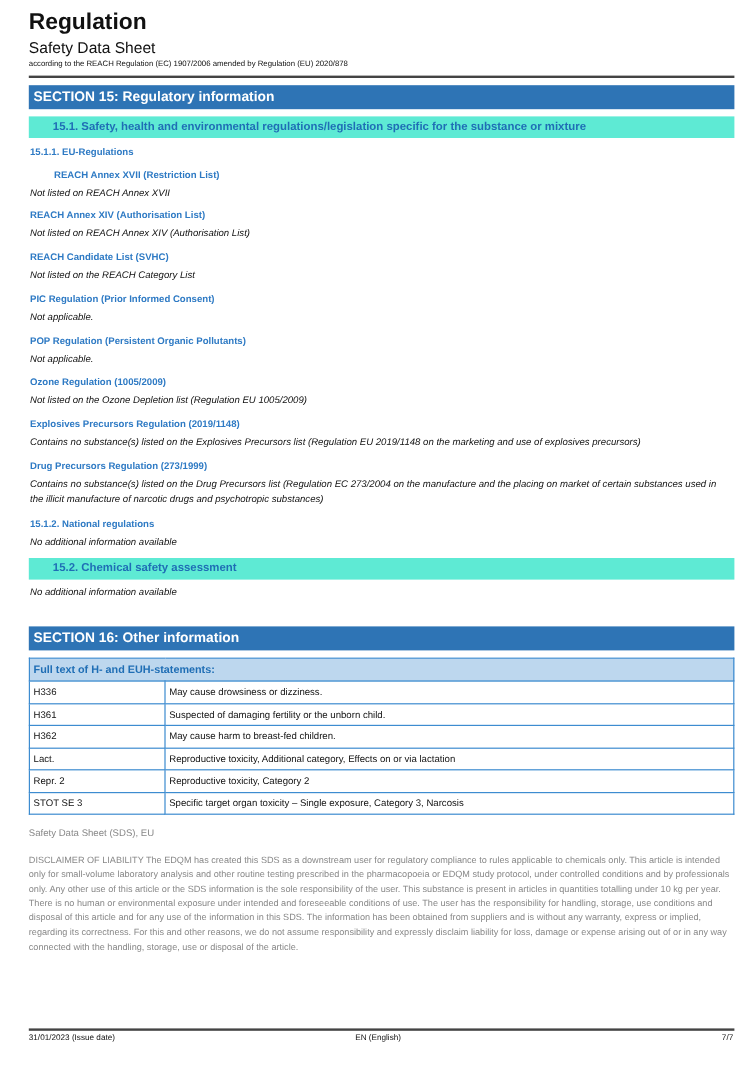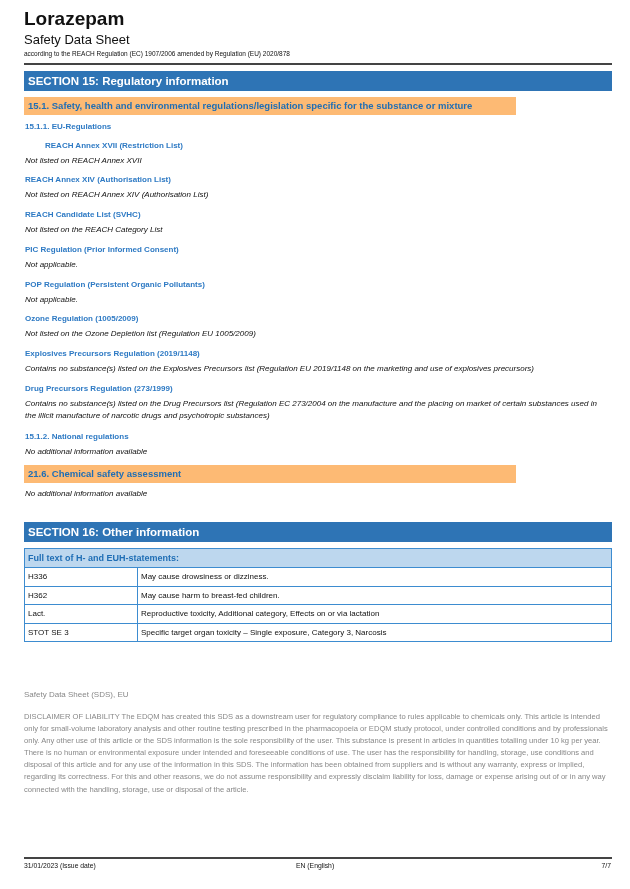--- a/index.html
+++ b/index.html
@@ -2,36 +2,36 @@
 <html><head>
 <meta charset="utf-8">
 <style>
   html, body { margin: 0; padding: 0; background: #ffffff; }
   body { width: 630px; height: 889px; position: relative; overflow: hidden; font-family: "Liberation Sans", sans-serif; color: #111; }
   .title { position: absolute; left: 24px; top: 8px; font-size: 19px; font-weight: bold; color: #111; }
   .subtitle { position: absolute; left: 24px; top: 32px; font-size: 13px; color: #111; }
   .reg-note { position: absolute; left: 24px; top: 50px; font-size: 6.5px; color: #111; }
   .header-rule { position: absolute; left: 24px; top: 63px; width: 588px; height: 2px; background: #444; }
   .section-bar { position: absolute; left: 24px; width: 588px; height: 20px; background: #2e74b5; color: #fff; font-weight: bold; font-size: 11.5px; line-height: 20px; padding-left: 4px; box-sizing: border-box; }
-  .sub-bar { position: absolute; left: 24px; width: 492px; height: 18px; background: #fdba74; color: #1f6eb5; font-weight: bold; font-size: 9.5px; line-height: 18px; padding-left: 4px; box-sizing: border-box; }
+  .sub-bar { position: absolute; left: 24px; width: 588px; height: 18px; background: #5eead4; color: #1f6eb5; font-weight: bold; font-size: 9.5px; line-height: 18px; padding-left: 20px; box-sizing: border-box; }
   .h { position: absolute; left: 25px; font-size: 8px; font-weight: bold; color: #2e7ac4; }
   .t { position: absolute; left: 25px; font-size: 8px; color: #111; line-height: 12px; width: 585px; font-style: italic; }
   table.hstat { position: absolute; left: 24px; top: 548px; width: 588px; border-collapse: collapse; font-size: 8px; }
   table.hstat td { border: 1.5px solid #3d8cd0; height: 17.5px; padding: 0 3px; color: #111; }
   table.hstat td.c1 { width: 106px; }
   table.hstat th { border: 1.5px solid #3d8cd0; background: #bdd7ee; color: #1f6eb5; text-align: left; font-size: 9px; font-weight: bold; height: 18px; padding: 0 3px; }
   .sds-label { position: absolute; left: 24px; top: 690px; font-size: 8px; color: #888; }
   .disclaimer { position: absolute; left: 24px; top: 711px; width: 590px; font-size: 7.6px; line-height: 12.1px; color: #888; }
   .footer-rule { position: absolute; left: 24px; top: 857px; width: 588px; height: 1.5px; background: #444; }
   .footer { position: absolute; top: 862px; font-size: 6.8px; color: #111; }
 </style>
 </head>
 <body>
 
-<div class="title">Lorazepam</div>
+<div class="title">Regulation</div>
 <div class="subtitle">Safety Data Sheet</div>
 <div class="reg-note">according to the REACH Regulation (EC) 1907/2006 amended by Regulation (EU) 2020/878</div>
 <div class="header-rule"></div>
 
 <div class="section-bar" style="top:71px;">SECTION 15: Regulatory information</div>
 <div class="sub-bar" style="top:97px;">15.1. Safety, health and environmental regulations/legislation specific for the substance or mixture</div>
 
 <div class="h" style="top:122px;">15.1.1. EU-Regulations</div>
 
 <div class="h" style="top:141px;margin-left:20px;">REACH Annex XVII (Restriction List)</div>
@@ -54,43 +54,51 @@
 
 <div class="h" style="top:349px;">Explosives Precursors Regulation (2019/1148)</div>
 <div class="t" style="top:363px;">Contains no substance(s) listed on the Explosives Precursors list (Regulation EU 2019/1148 on the marketing and use of explosives precursors)</div>
 
 <div class="h" style="top:384px;">Drug Precursors Regulation (273/1999)</div>
 <div class="t" style="top:398px;">Contains no substance(s) listed on the Drug Precursors list (Regulation EC 273/2004 on the manufacture and the placing on market of certain substances used in the illicit manufacture of narcotic drugs and psychotropic substances)</div>
 
 <div class="h" style="top:432px;">15.1.2. National regulations</div>
 <div class="t" style="top:446px;">No additional information available</div>
 
-<div class="sub-bar" style="top:465px;">21.6. Chemical safety assessment</div>
+<div class="sub-bar" style="top:465px;">15.2. Chemical safety assessment</div>
 <div class="t" style="top:488px;">No additional information available</div>
 
 <div class="section-bar" style="top:522px;">SECTION 16: Other information</div>
 
 <table class="hstat">
   <thead>
     <tr>
       <th colspan="2">Full text of H- and EUH-statements:</th>
     </tr>
   </thead>
   <tbody>
     <tr>
       <td class="c1">H336</td>
       <td>May cause drowsiness or dizziness.</td>
     </tr>
     <tr>
+      <td class="c1">H361</td>
+      <td>Suspected of damaging fertility or the unborn child.</td>
+    </tr>
+    <tr>
       <td class="c1">H362</td>
       <td>May cause harm to breast-fed children.</td>
     </tr>
     <tr>
       <td class="c1">Lact.</td>
       <td>Reproductive toxicity, Additional category, Effects on or via lactation</td>
+    </tr>
+    <tr>
+      <td class="c1">Repr. 2</td>
+      <td>Reproductive toxicity, Category 2</td>
     </tr>
     <tr>
       <td class="c1">STOT SE 3</td>
       <td>Specific target organ toxicity – Single exposure, Category 3, Narcosis</td>
     </tr>
   </tbody>
 </table>
 
 <div class="sds-label">Safety Data Sheet (SDS), EU</div>
 <div class="disclaimer">DISCLAIMER OF LIABILITY The EDQM has created this SDS as a downstream user for regulatory compliance to rules applicable to chemicals only. This article is intended only for small-volume laboratory analysis and other routine testing prescribed in the pharmacopoeia or EDQM study protocol, under controlled conditions and by professionals only. Any other use of this article or the SDS information is the sole responsibility of the user. This substance is present in articles in quantities totalling under 10 kg per year. There is no human or environmental exposure under intended and foreseeable conditions of use.  The user has the responsibility for handling, storage, use conditions and disposal of this article and for any use of the information in this SDS. The information has been obtained from suppliers and is without any warranty, express or implied, regarding its correctness. For this and other reasons, we do not assume responsibility and expressly disclaim liability for loss, damage or expense arising out of or in any way connected with the handling, storage, use or disposal of the article.</div>

